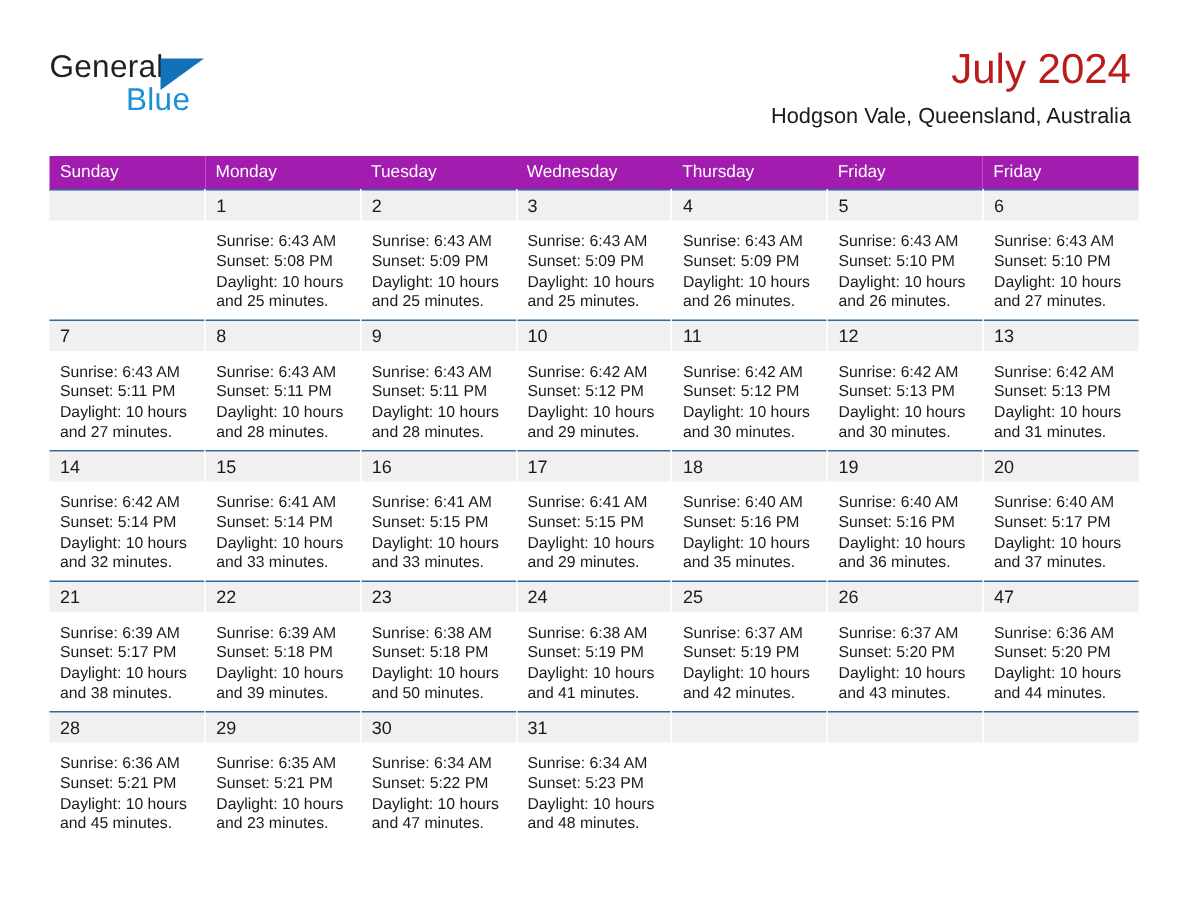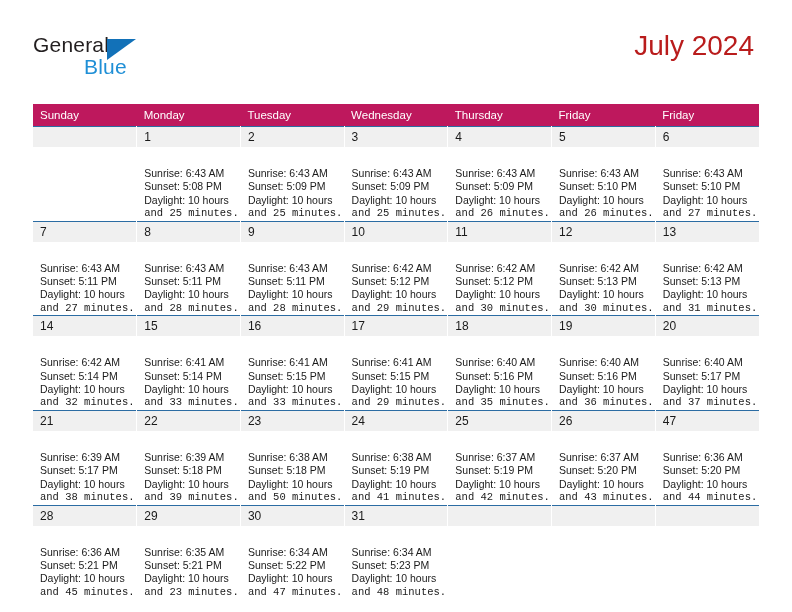--- a/index.html
+++ b/index.html
@@ -94,21 +94,21 @@
   .calendar {
     position: absolute;
     left: 33px;
     top: 104px;
     width: 726px;
     border-collapse: collapse;
     table-layout: fixed;
   }
 
   .calendar th {
-    background: #be185d;
+    background: #a21caf;
     color: #ffffff;
     font-weight: normal;
     font-size: 11.5px;
     text-align: left;
     padding: 5px 0 5px 7px;
     height: 11px;
     font-family: "Liberation Sans", sans-serif;
     border: none;
   }
 
@@ -133,49 +133,49 @@
     font-size: 12px;
     color: #1a1a1a;
     padding-left: 7px;
     font-family: "Liberation Sans", sans-serif;
   }
   td.empty .daynum {
     background: #f0f0f0;
   }
 
   .cellbody {
-    padding: 20px 6px 0 7px;
+    padding: 8px 6px 0 7px;
   }
   .cellbody div {
     font-size: 10.5px;
     line-height: 13.4px;
     color: #1a1a1a;
     white-space: nowrap;
     font-family: "Liberation Sans", sans-serif;
   }
   .cellbody .dl2 {
     white-space: nowrap;
-    font-family: Liberation Mono, monospace;
   }
 </style>
 </head>
 <body>
 
 <div class="page">
 
   <div class="header">
 
     <div class="brand">
       <span class="brand-general">General</span>
       <span class="brand-triangle"></span>
       <span class="brand-blue">Blue</span>
     </div>
 
     <div class="title-block">
       <div class="cal-title">July 2024</div>
+      <div class="cal-subtitle">Hodgson Vale, Queensland, Australia</div>
     </div>
 
   </div>
 
   <table class="calendar">
     <thead>
       <tr>
         <th>Sunday</th>
         <th>Monday</th>
         <th>Tuesday</th>

